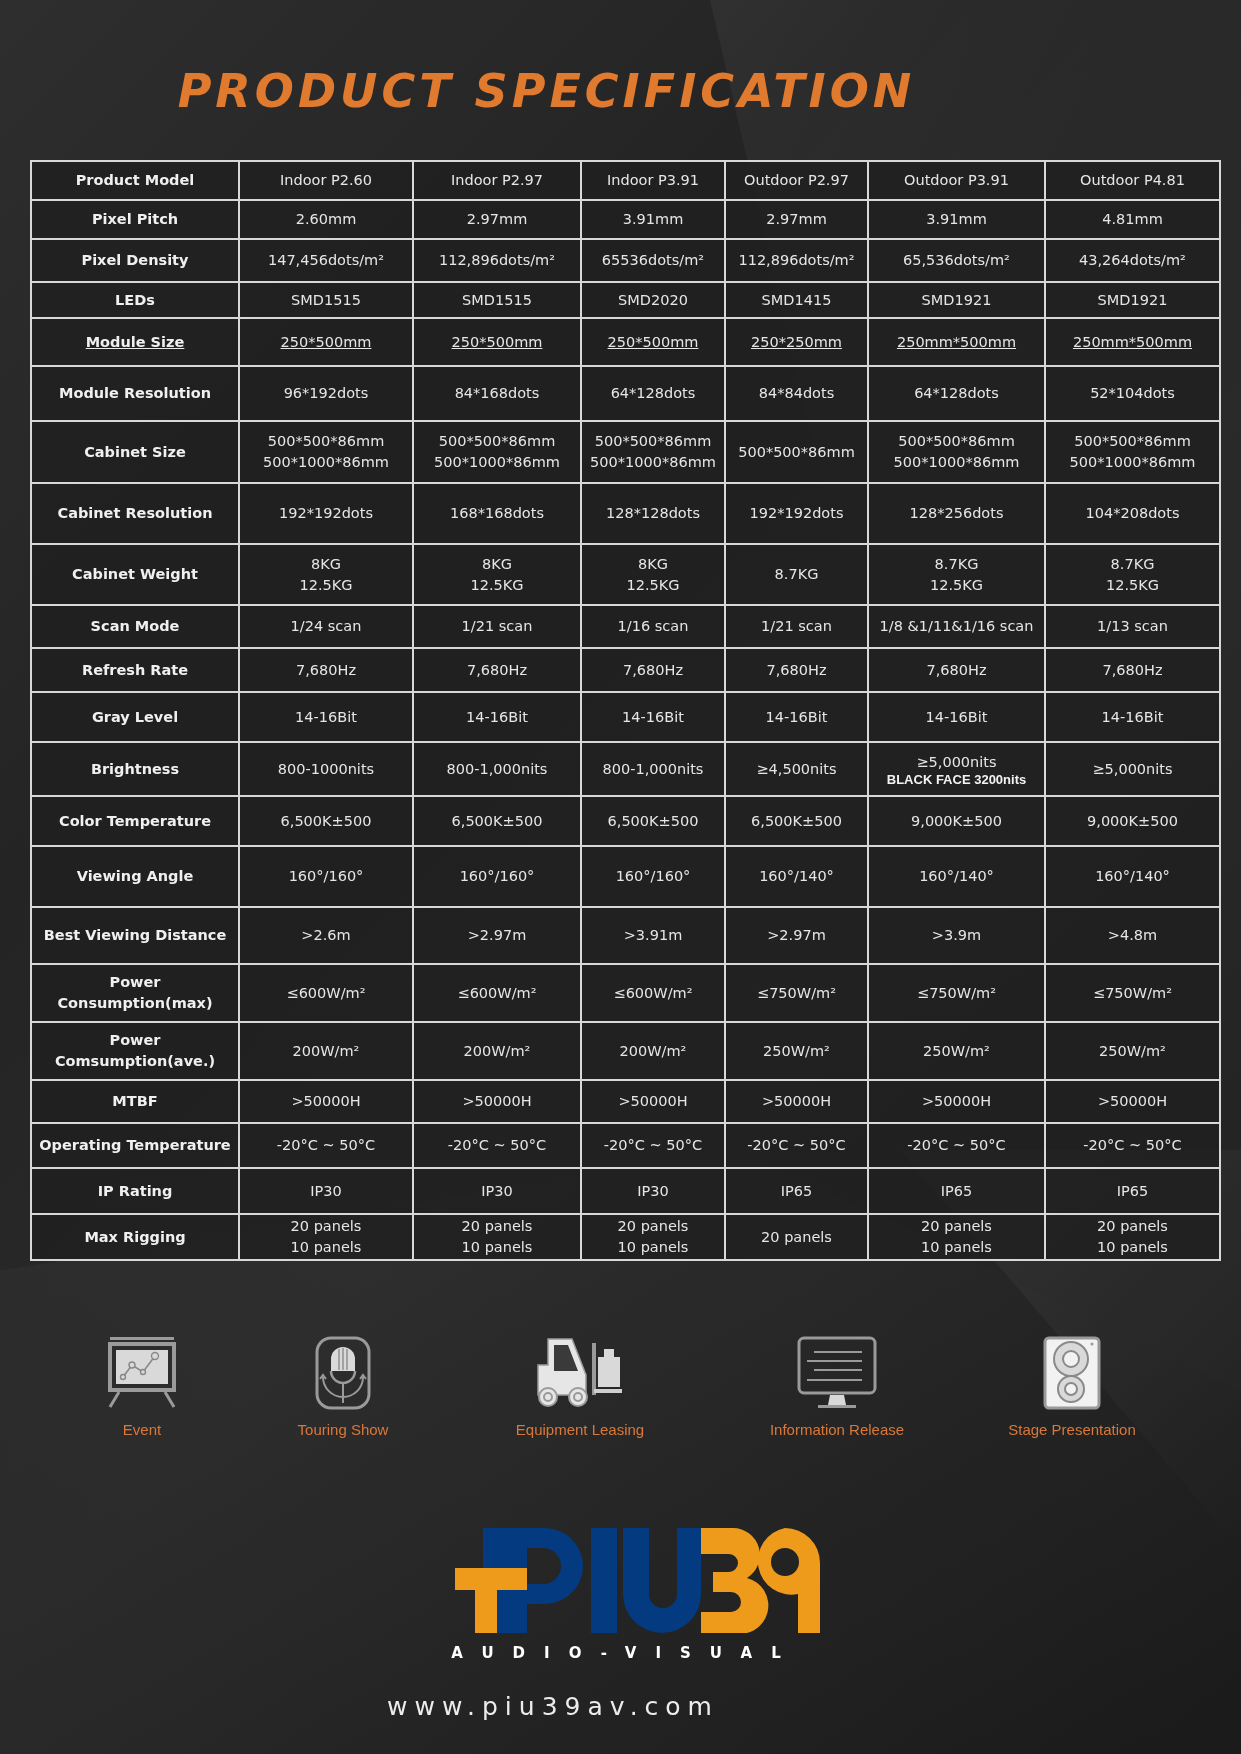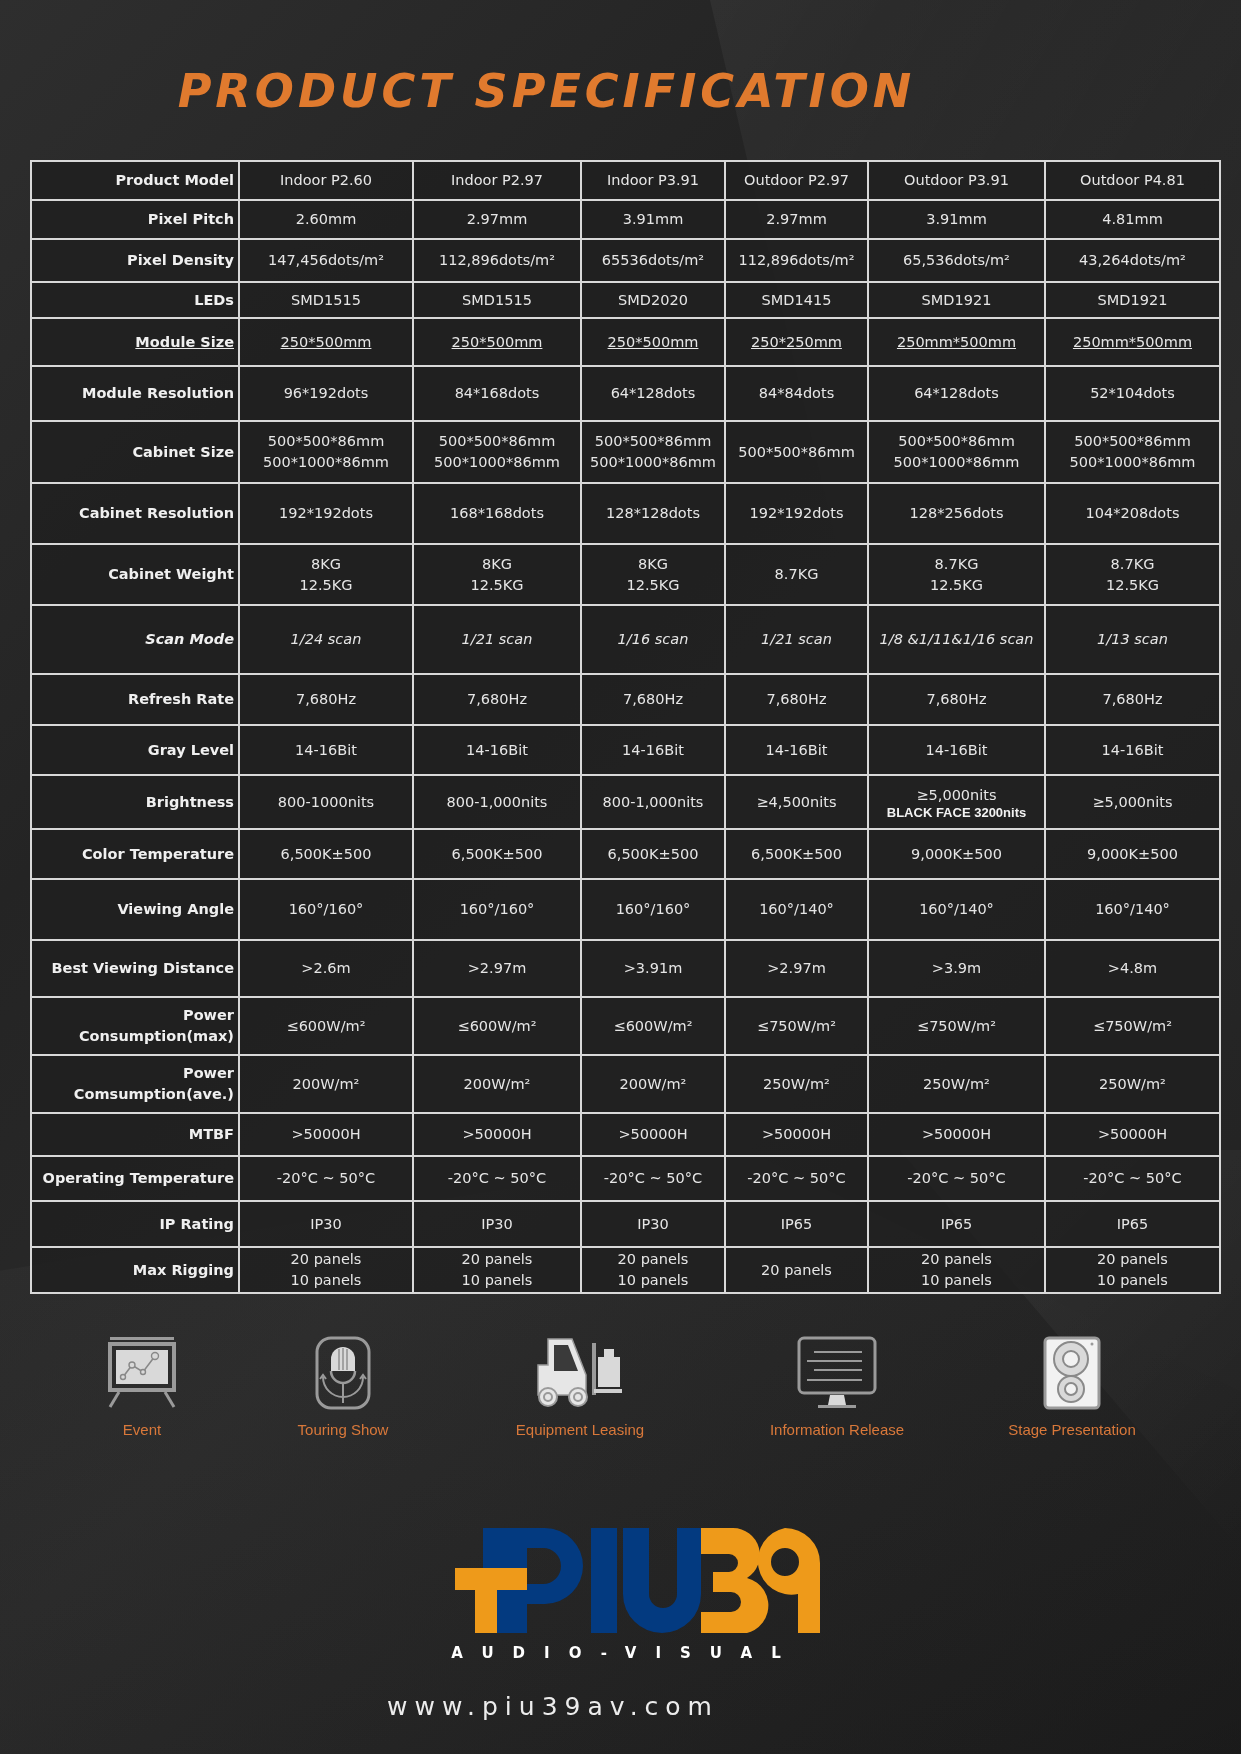--- a/index.html
+++ b/index.html
@@ -34,21 +34,21 @@
     border-collapse: collapse; table-layout: fixed;
     background: rgba(32,32,32,0.85);
   }
   table.spec td {
     border: 2px solid #d8d8d8;
     font-size: 14.5px; color: #e6e6e6; text-align: center; vertical-align: middle;
     padding: 0 4px; line-height: 21px;
     font-family: "DejaVu Sans", sans-serif;
   }
   table.spec td.label {
-    text-align: right; font-weight: bold; padding-left: 4px; font-size: 14.5px;
+    text-align: center; font-weight: bold; padding-left: 4px; font-size: 14.5px;
     color: #f0f0f0;
   }
   .sub-note { display: block; font-family: "Liberation Sans", sans-serif; font-weight: bold; font-size: 13px; line-height: 14px; color: #f2f2f2; }
   .line { display: block; }
 
   .apps { position: absolute; left: 0; top: 1335px; width: 1241px; height: 130px; }
   .app { position: absolute; top: 0; width: 200px; text-align: center; }
   .app svg { display: block; margin: 0 auto; }
   .app .lbl { margin-top: 10px; font-size: 15px; color: #d9783a; font-family: "Liberation Sans", sans-serif; }
 
@@ -272,42 +272,42 @@
         </td>
         <td>
           <span class="line">8.7KG</span>
           <span class="line">12.5KG</span>
         </td>
         <td>
           <span class="line">8.7KG</span>
           <span class="line">12.5KG</span>
         </td>
       </tr>
-      <tr style="height: 69px; font-style: italic;">
+      <tr style="height: 43px;">
         <td class="label">Scan Mode</td>
         <td>
           <span class="line">1/24 scan</span>
         </td>
         <td>
           <span class="line">1/21 scan</span>
         </td>
         <td>
           <span class="line">1/16 scan</span>
         </td>
         <td>
           <span class="line">1/21 scan</span>
         </td>
         <td>
           <span class="line">1/8 &amp;1/11&amp;1/16 scan</span>
         </td>
         <td>
           <span class="line">1/13 scan</span>
         </td>
       </tr>
-      <tr style="height: 51px;">
+      <tr style="height: 44px;">
         <td class="label">Refresh Rate</td>
         <td>
           <span class="line">7,680Hz</span>
         </td>
         <td>
           <span class="line">7,680Hz</span>
         </td>
         <td>
           <span class="line">7,680Hz</span>
         </td>

